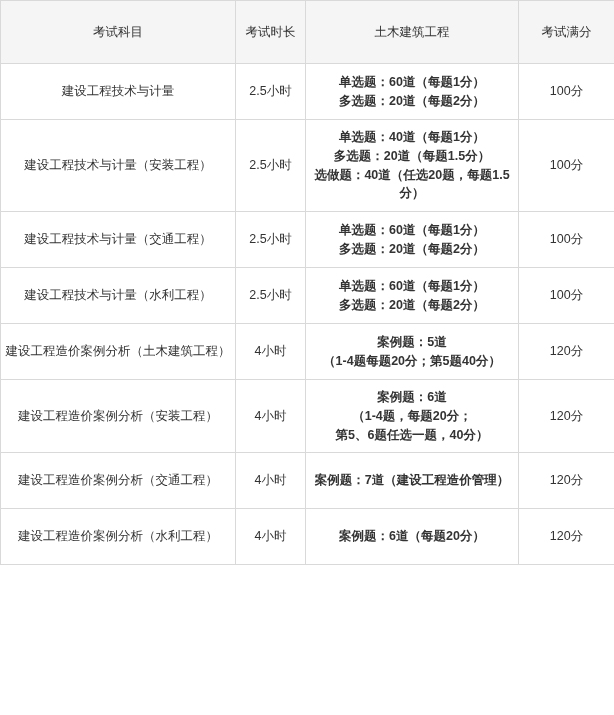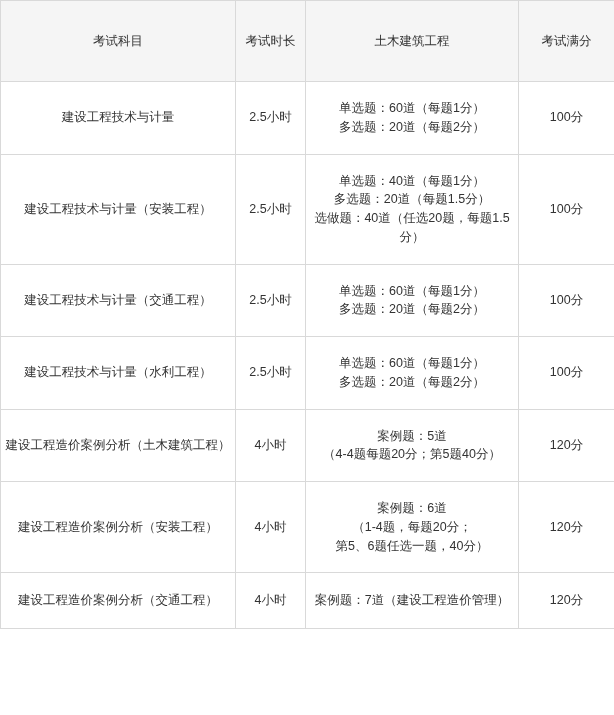--- a/index.html
+++ b/index.html
@@ -18,36 +18,36 @@
     border-collapse: collapse;
     width: 614px;
     table-layout: fixed;
     font-size: 12.5px;
   }
   table.exam-table th,
   table.exam-table td {
     border: 1px solid #d9d9d9;
     text-align: center;
     vertical-align: middle;
-    padding: 17px 4px;
+    padding: 8px 4px;
     line-height: 1.5;
     word-break: break-all;
   }
   table.exam-table thead th {
     background: #f5f5f5;
     font-weight: normal;
     color: #333333;
     height: 46px;
   }
   col.c-subject { width: 235px; }
   col.c-time { width: 70px; }
   col.c-type { width: 213px; }
   col.c-score { width: 96px; }
   td.cell-subject { padding-left: 6px; padding-right: 6px; }
-  td.cell-type { padding-left: 8px; padding-right: 8px; }
+  td.cell-type { padding-left: 8px; padding-right: 8px; font-weight: bold; }
   .line { display: block; }
   tbody tr { height: 56px; }
 </style>
 </head>
 <body>
 
 <table class="exam-table">
   <colgroup>
     <col class="c-subject">
     <col class="c-time">
@@ -98,21 +98,21 @@
         <span class="line">单选题：60道（每题1分）</span>
         <span class="line">多选题：20道（每题2分）</span>
       </td>
       <td>100分</td>
     </tr>
     <tr>
       <td class="cell-subject">建设工程造价案例分析（土木建筑工程）</td>
       <td>4小时</td>
       <td class="cell-type">
         <span class="line">案例题：5道</span>
-        <span class="line">（4-4题每题20分；第5题40分）</span>
+        <span class="line">（1-4题每题20分；第5题40分）</span>
       </td>
       <td>120分</td>
     </tr>
     <tr>
       <td class="cell-subject">建设工程造价案例分析（安装工程）</td>
       <td>4小时</td>
       <td class="cell-type">
         <span class="line">案例题：6道</span>
         <span class="line">（1-4题，每题20分；</span>
         <span class="line">第5、6题任选一题，40分）</span>
@@ -120,14 +120,22 @@
       <td>120分</td>
     </tr>
     <tr>
       <td class="cell-subject">建设工程造价案例分析（交通工程）</td>
       <td>4小时</td>
       <td class="cell-type">
         <span class="line">案例题：7道（建设工程造价管理）</span>
       </td>
       <td>120分</td>
     </tr>
+    <tr>
+      <td class="cell-subject">建设工程造价案例分析（水利工程）</td>
+      <td>4小时</td>
+      <td class="cell-type">
+        <span class="line">案例题：6道（每题20分）</span>
+      </td>
+      <td>120分</td>
+    </tr>
   </tbody>
 </table>
 
 </body></html>

